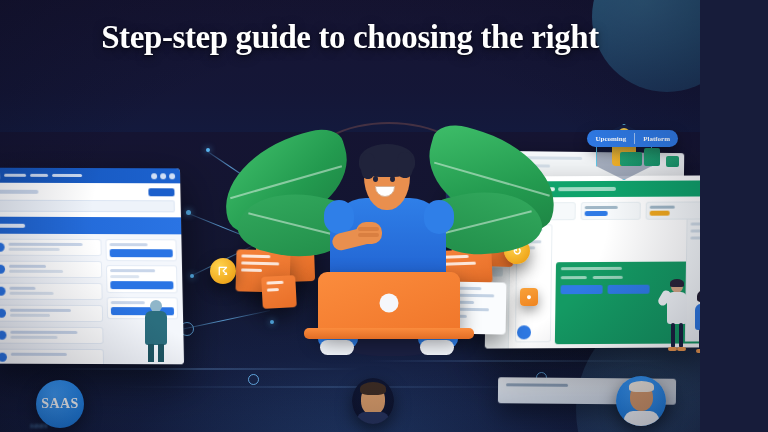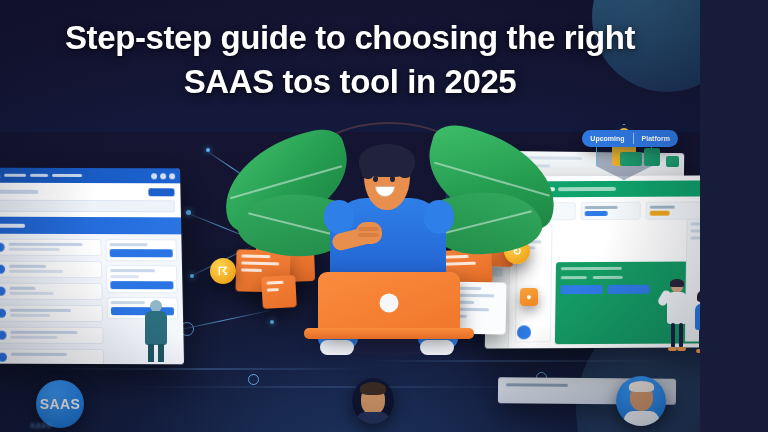--- a/index.html
+++ b/index.html
@@ -7,20 +7,21 @@
   body {
     font-family:"Liberation Sans", sans-serif;
     background:#171c3a;
     position:relative;
   }
   #stage{
     position:absolute; inset:0; width:700px; height:432px; overflow:hidden;
     background:
       radial-gradient(150% 90% at 50% 118%, #16224a 0%, #131a38 36%, #121631 60%, #151432 100%),
       linear-gradient(100deg,#4b3557 0%, #4a3457 16%, #3b2f51 33%, #2a2a4c 50%, #2f2746 66%, #45304f 84%, #4d3352 100%);
+    font-family: Liberation Serif, serif;
   }
   
   .corner-disc{
     position:absolute; right:-42px; top:-58px; width:150px; height:150px;
     border-radius:50%; background:radial-gradient(circle at 35% 40%,#3f83a8,#2d6f96 70%,#2b5f84);
     opacity:.92; filter:blur(.3px);
   }
   .corner-disc2{
     position:absolute; right:-96px; top:300px; width:220px; height:220px;
     border-radius:50%;
@@ -565,17 +566,16 @@
   </div>
   <div class="avatar av-right">
     <div class="f"></div>
     <div class="h"></div>
     <div class="s"></div>
   </div>
   <div class="watermark">saas</div>
 
   <div class="title">
     <span class="l1">Step-step guide to choosing the right</span>
-    <span class="l2">SAAS tos tool in 2025</span>
   </div>
 
   <div class="vignette"></div>
 </div>
 
 </body></html>

